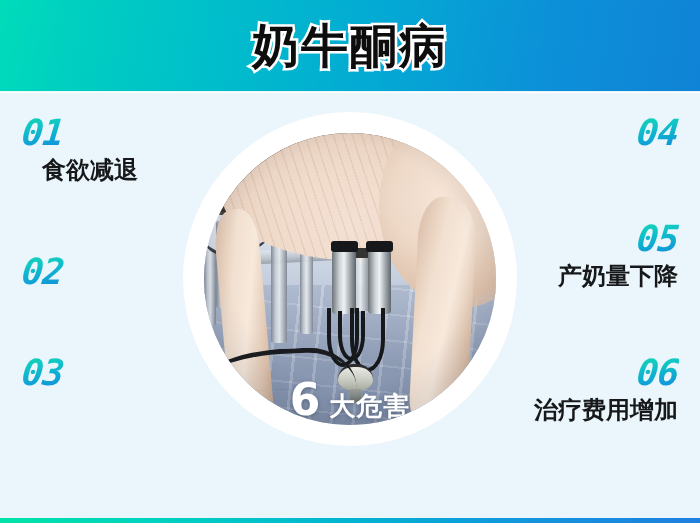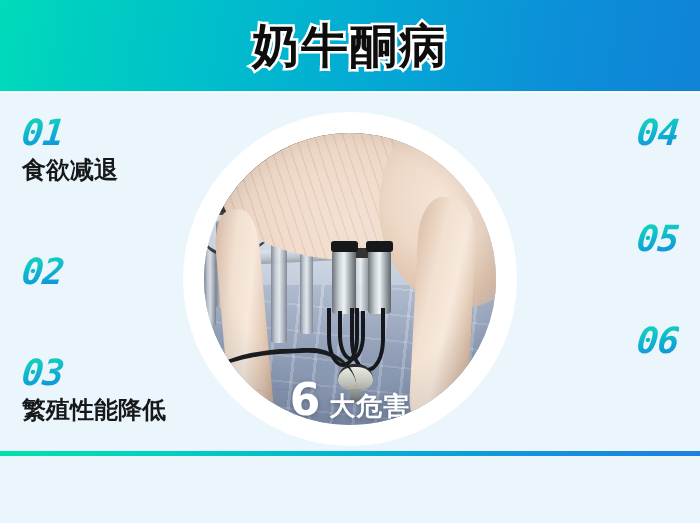--- a/index.html
+++ b/index.html
@@ -12,21 +12,21 @@
 
   body {
     font-family: "Liberation Sans", "DejaVu Sans", sans-serif;
     background: #eaf5fc;
     position: relative;
   }
 
   .poster {
     position: relative;
     width: 700px;
-    height: 456px;
+    height: 523px;
     background: #eaf5fc;
     overflow: hidden;
   }
 
   
   .header {
     position: absolute;
     top: 0; left: 0;
     width: 700px;
     height: 92px;
@@ -88,20 +88,21 @@
   }
 
   .item-label {
     font-family: "DejaVu Sans", "Liberation Sans", sans-serif;
     font-size: 24px;
     font-weight: bold;
     color: #16181a;
     line-height: 1.2;
     margin-top: 4px;
     white-space: nowrap;
+    margin-left: 20px;
   }
 
   
   .col-left  .item:nth-child(1) { margin-top: 14px; margin-bottom: 68px; }
   .col-left  .item:nth-child(2) { margin-bottom: 64px; }
   .col-left  .item:nth-child(3) { margin-bottom: 0; }
 
   .col-right .item:nth-child(1) { margin-top: 14px; margin-bottom: 68px; }
   .col-right .item:nth-child(2) { margin-bottom: 64px; }
   .col-right .item:nth-child(3) { margin-bottom: 0; }
@@ -368,37 +369,38 @@
       <div class="item-num">01</div>
       <div class="item-label">食欲减退</div>
     </div>
 
     <div class="item">
       <div class="item-num">02</div>
     </div>
 
     <div class="item">
       <div class="item-num">03</div>
-      <div class="item-label">繁殖性能降低</div>
     </div>
 
   </div>
 
   <div class="col col-right">
 
     <div class="item">
       <div class="item-num">04</div>
     </div>
 
     <div class="item">
       <div class="item-num">05</div>
+      <div class="item-label">产奶量下降</div>
     </div>
 
     <div class="item">
       <div class="item-num">06</div>
+      <div class="item-label">治疗费用增加</div>
     </div>
 
   </div>
 
   <div class="circle-wrap">
     <div class="circle-photo">
 
       <div class="photo-floor"></div>
       <div class="photo-darktop"></div>
 

